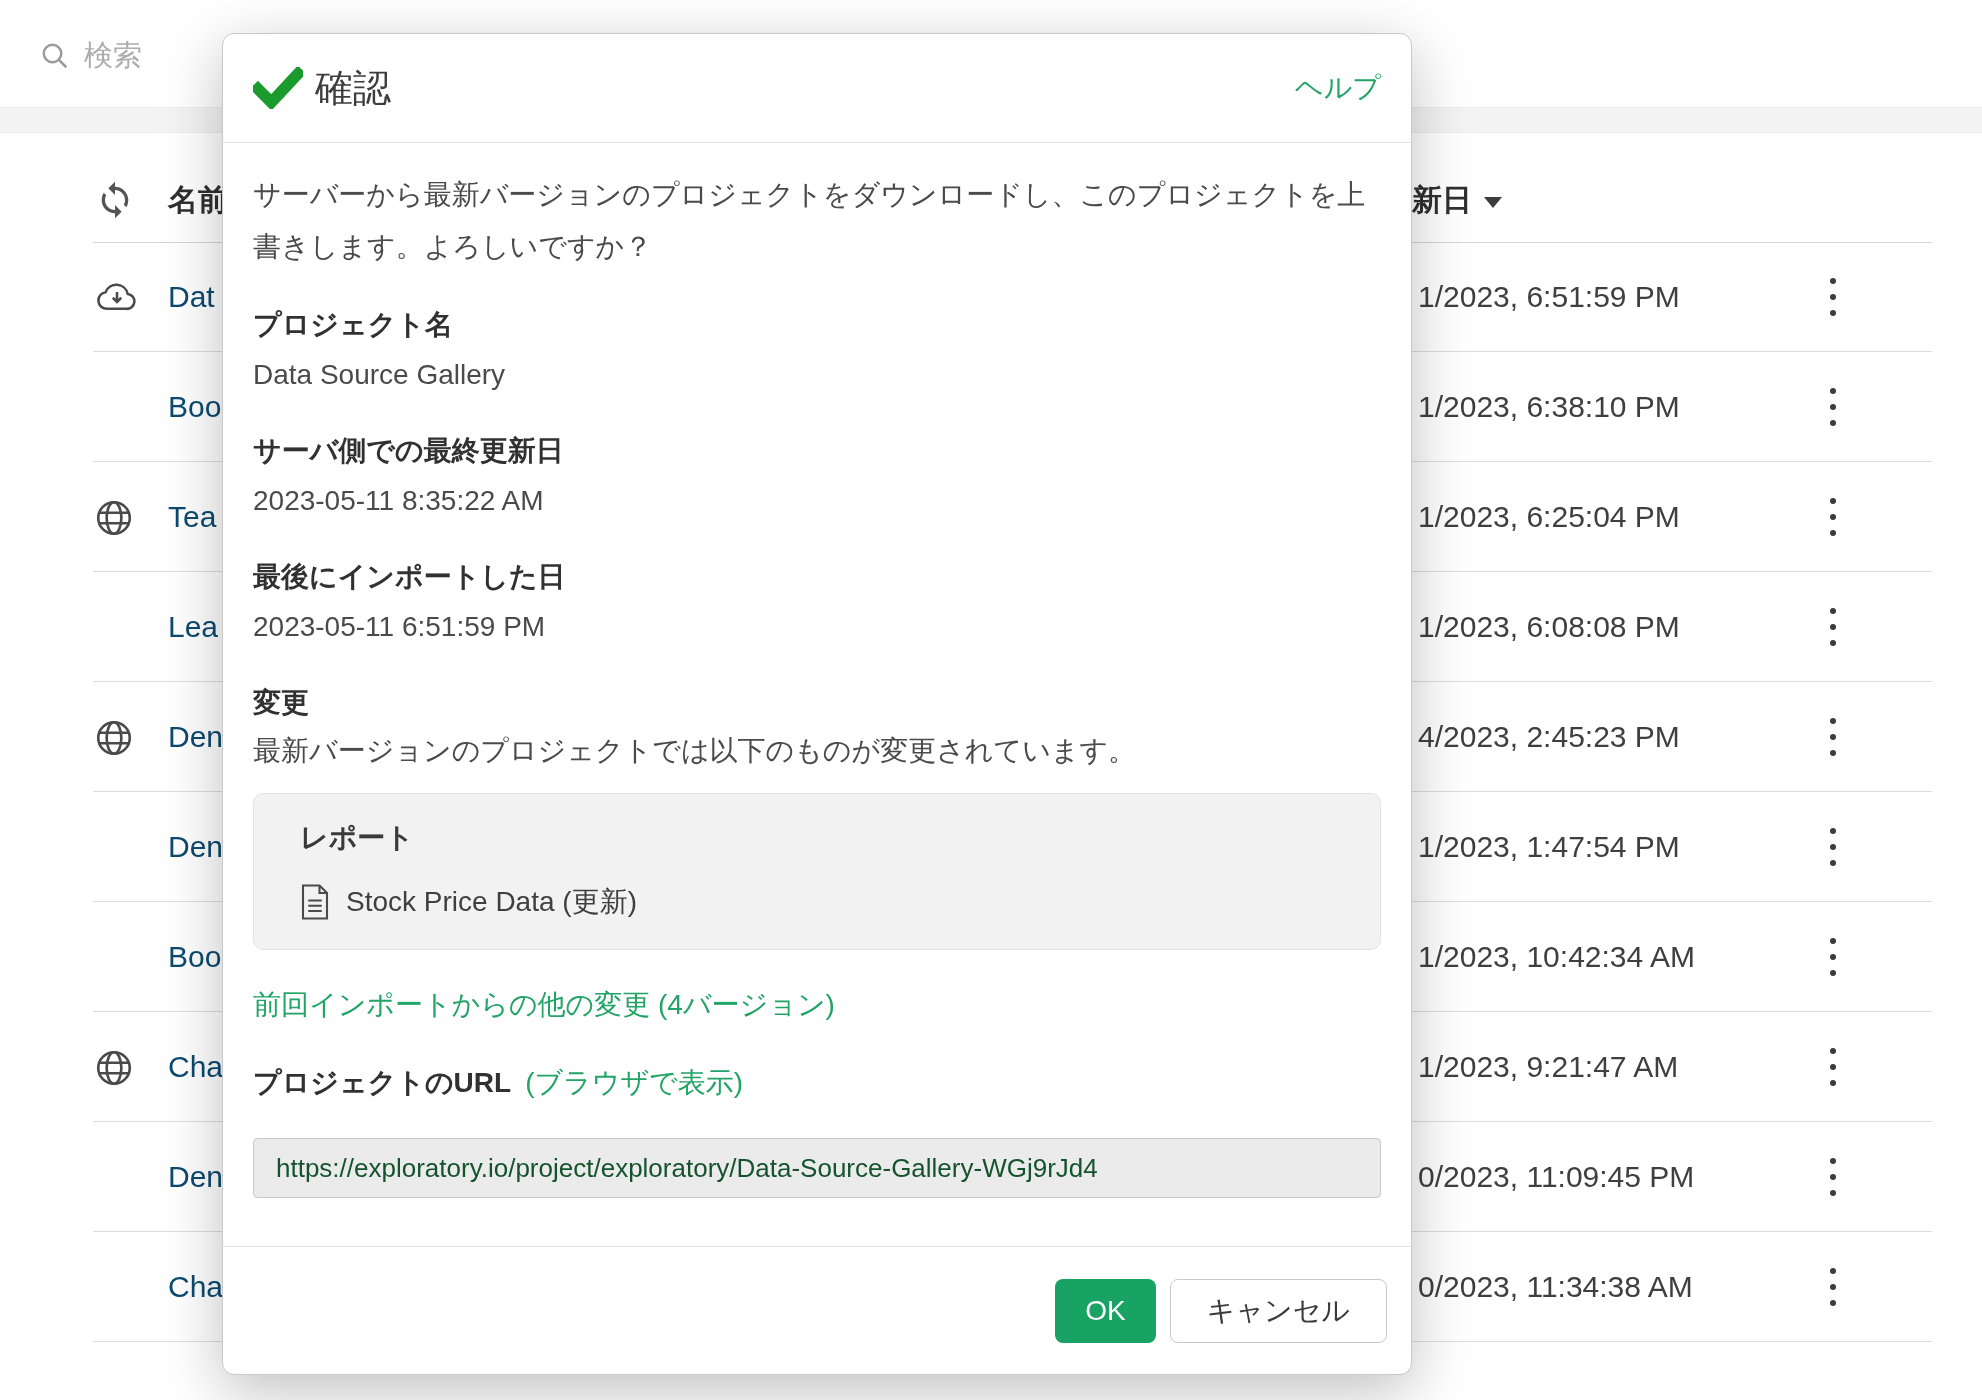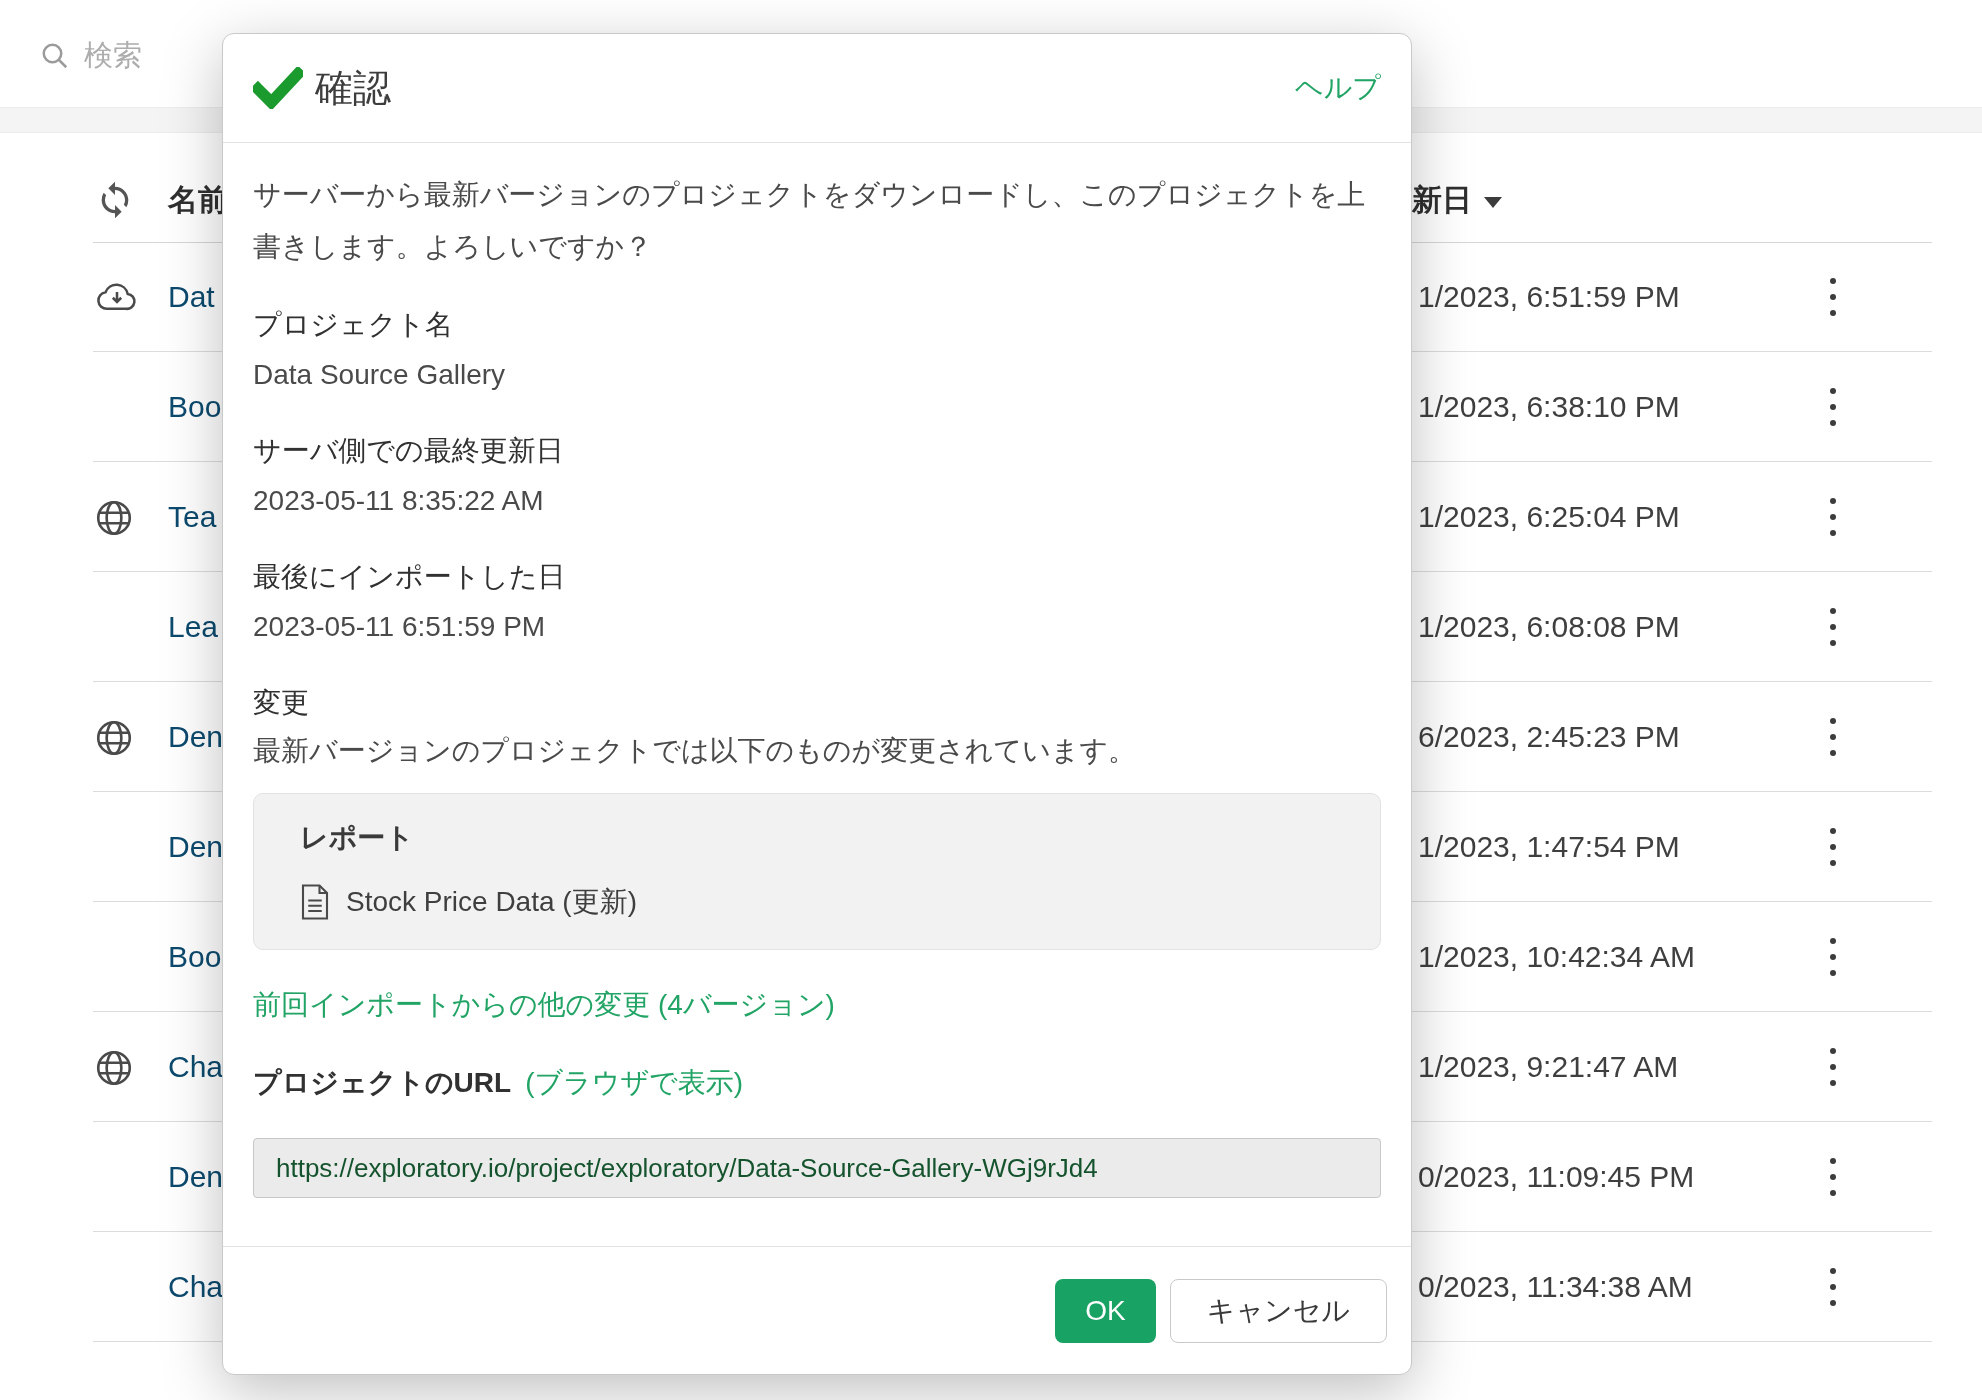--- a/index.html
+++ b/index.html
@@ -37,21 +37,21 @@
   
   .modal{position:absolute;left:222px;top:33px;width:1190px;height:1342px;background:#fff;
          border:1px solid #c9c9c9;border-radius:12px;box-shadow:0 16px 60px rgba(0,0,0,.25);
          box-sizing:border-box;overflow:hidden;}
   .m-header{display:flex;align-items:center;height:108px;padding:0 30px;border-bottom:1px solid #e2e2e2;}
   .check-ic{width:50px;height:42px;margin-right:12px;flex:0 0 auto;}
   .m-title{font-size:38px;color:#3d3d3d;}
   .m-help{margin-left:auto;font-size:28px;cursor:pointer;}
   .m-body{padding:26px 30px 0 30px;}
   .msg{font-size:28px;line-height:52px;color:#4a4a4a;}
-  .lbl{margin-top:34px;font-size:28px;line-height:36px;font-weight:400;color:#313131;}
+  .lbl{margin-top:34px;font-size:28px;line-height:36px;font-weight:700;color:#313131;}
   .lbl.mt40{margin-top:40px;}
   .val{margin-top:14px;font-size:28px;line-height:36px;color:#4a4a4a;}
   .desc{margin-top:12px;font-size:28px;line-height:36px;color:#4a4a4a;}
   .chg-box{margin-top:24px;background:#f2f2f2;border:1px solid #e2e2e2;border-radius:10px;
            padding:26px 46px 28px 46px;}
   .chg-head{font-size:28px;line-height:36px;font-weight:700;color:#3a3a3a;}
   .chg-item{margin-top:27px;display:flex;align-items:center;gap:16px;font-size:28px;color:#3f3f3f;}
   .doc-ic{width:30px;height:36px;flex:0 0 auto;}
   .green-link{display:inline-block;margin-top:36px;font-size:28px;cursor:pointer;}
   .url-row{margin-top:40px;display:flex;align-items:baseline;gap:14px;}
@@ -162,21 +162,21 @@
     <div class="row">
       <span class="row-icon ic-globe">
 
         <svg class="globe" width="42" height="42" viewBox="0 0 24 24">
           <circle cx="12" cy="12" r="9" fill="none" stroke="#4a4a4a" stroke-width="1.5"></circle>
           <ellipse cx="12" cy="12" rx="4.2" ry="9" fill="none" stroke="#4a4a4a" stroke-width="1.5"></ellipse>
           <path d="M3.6 9h16.8M3.6 15h16.8" fill="none" stroke="#4a4a4a" stroke-width="1.5"></path>
         </svg>
       </span>
       <span class="row-name">Den</span>
-      <span class="row-upd">6/2023, 2:45:23 PM</span>
+      <span class="row-upd">4/2023, 2:45:23 PM</span>
       <span class="kebab">
           <i></i>
           <i></i>
           <i></i>
         </span>
     </div>
 
     <div class="row">
       <span class="row-icon">
         

